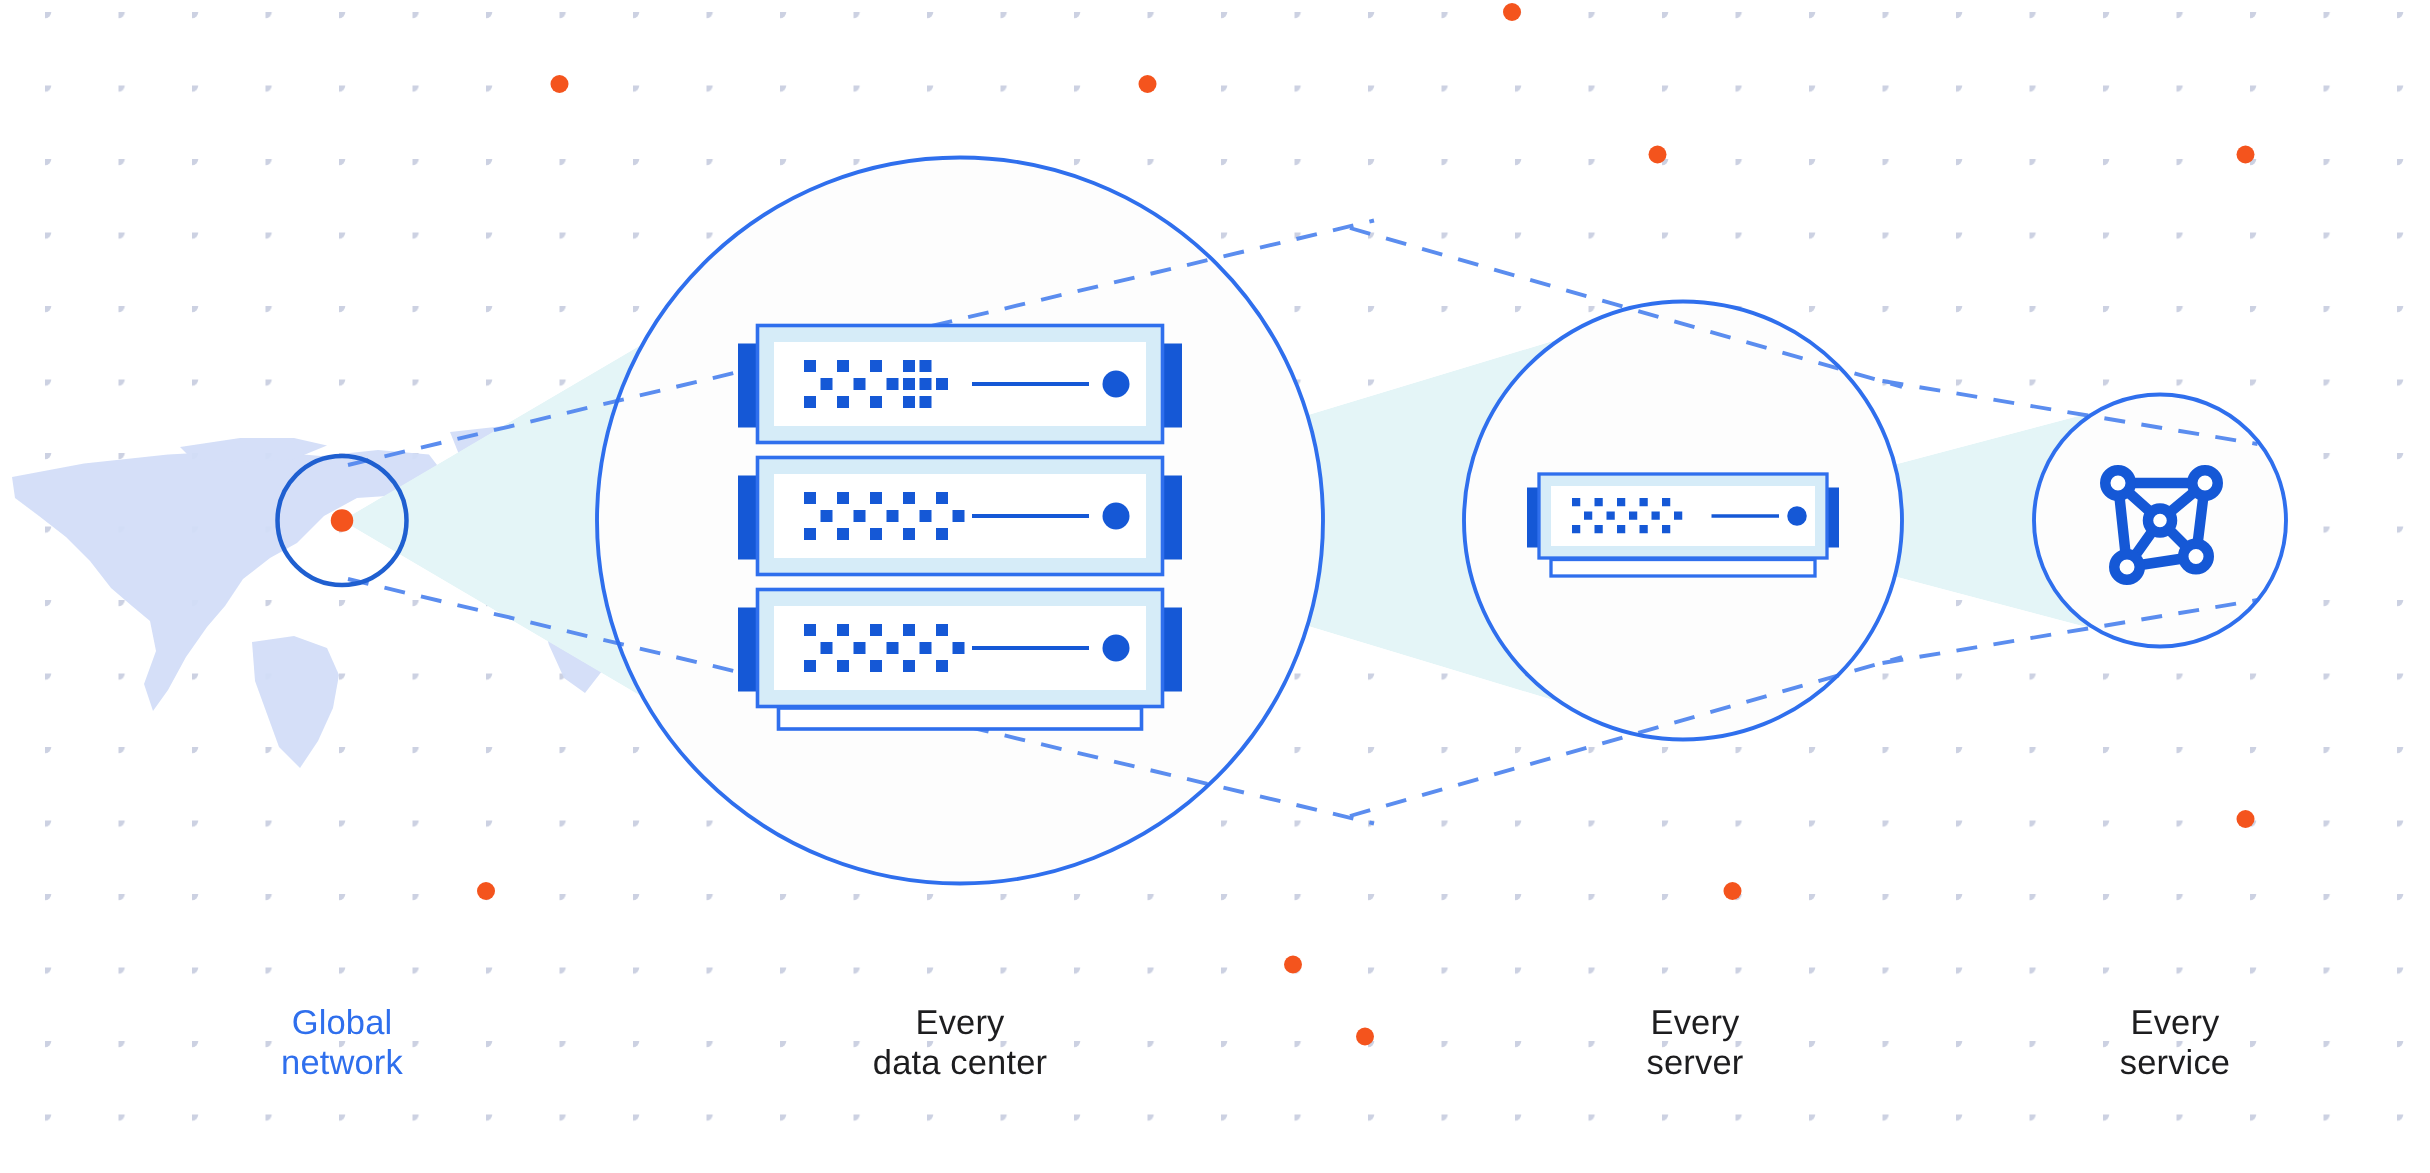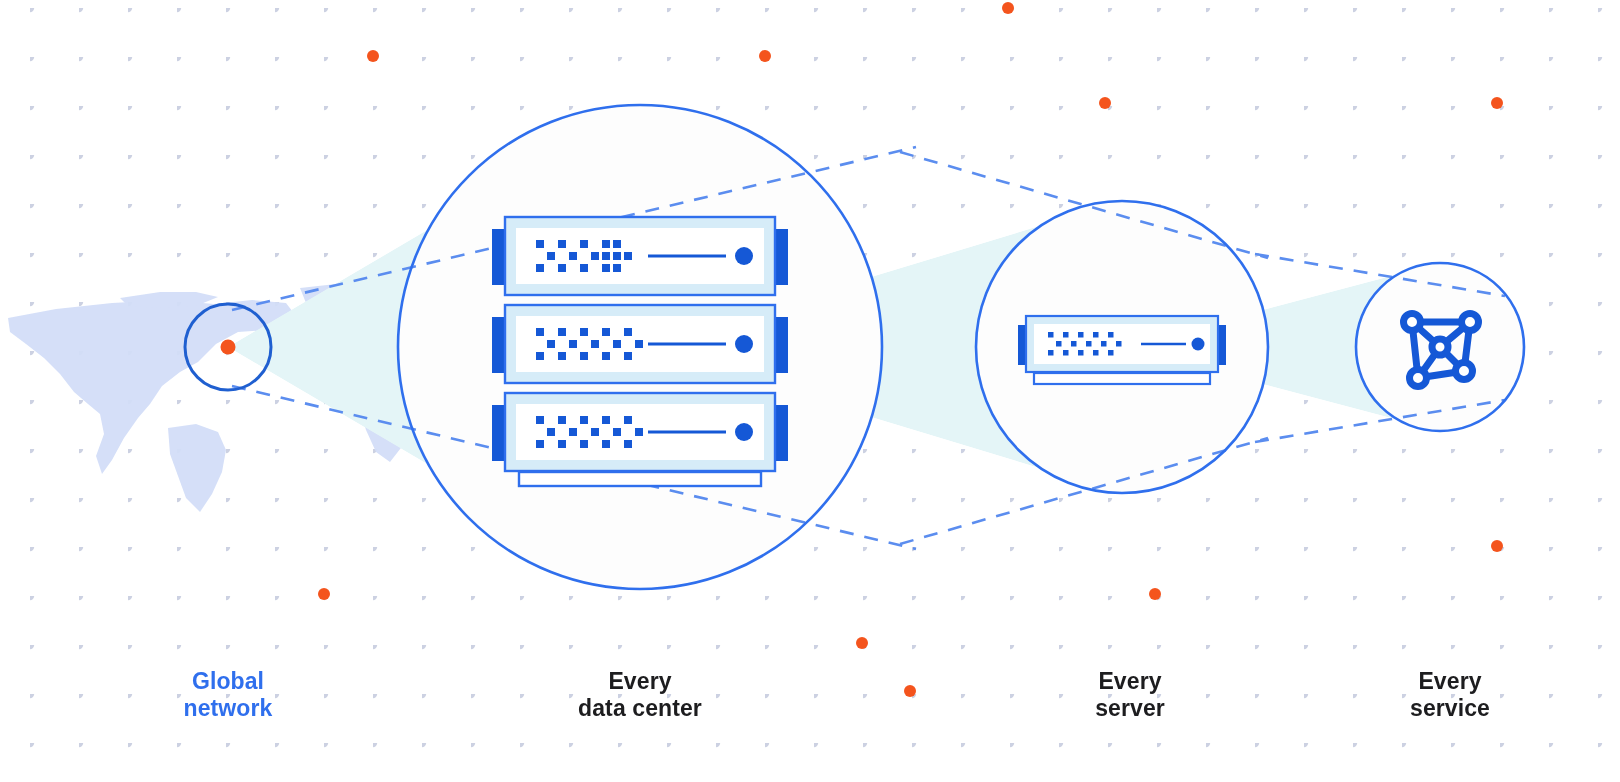--- a/index.html
+++ b/index.html
@@ -31,21 +31,21 @@
     top: 0;
     width: 1620px;
     height: 782px;
     pointer-events: none;
   }
   .label {
     position: absolute;
     text-align: center;
     font-size: 23px;
     line-height: 27px;
-    font-weight: 700;
+    font-weight: 400;
     color: #1d1d1f;
     letter-spacing: .1px;
     white-space: pre-line;
   }
   .label.accent {
     color: #2f6fed;
   }
   .lbl-global   { left: 128px;  top: 668px; width: 200px; }
   .lbl-dc       { left: 540px;  top: 668px; width: 200px; }
   .lbl-server   { left: 1030px; top: 668px; width: 200px; }

